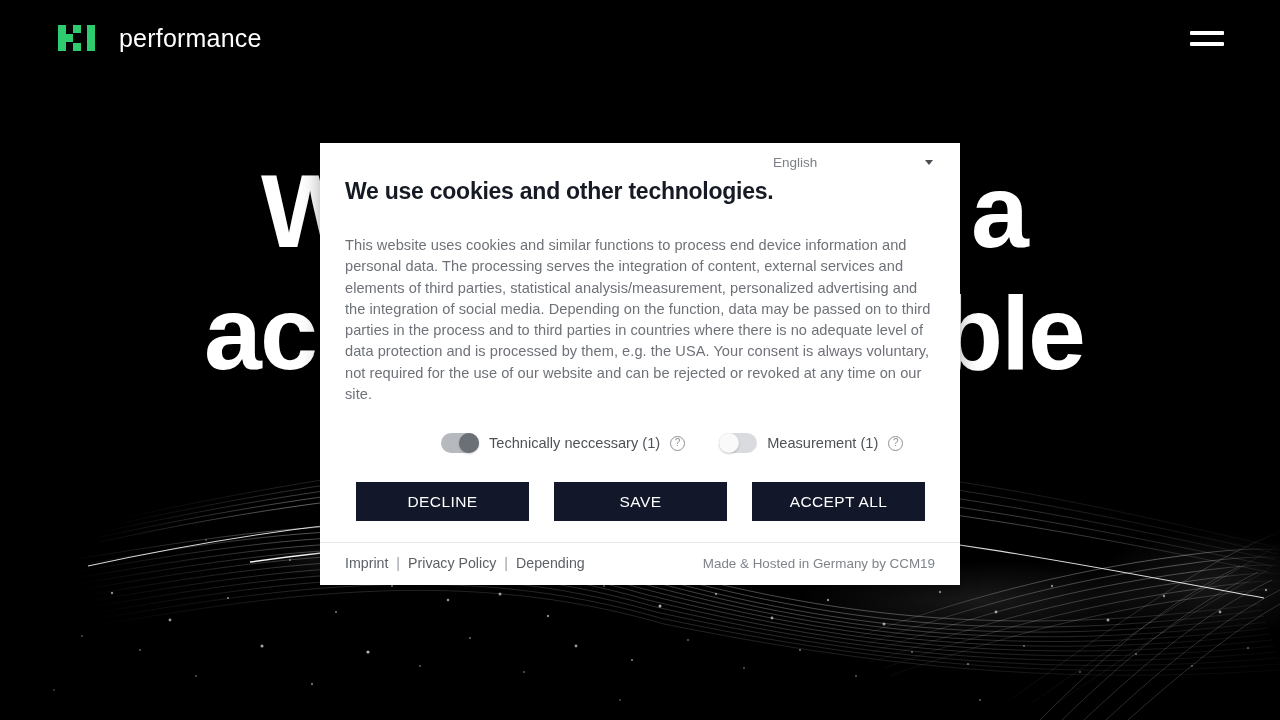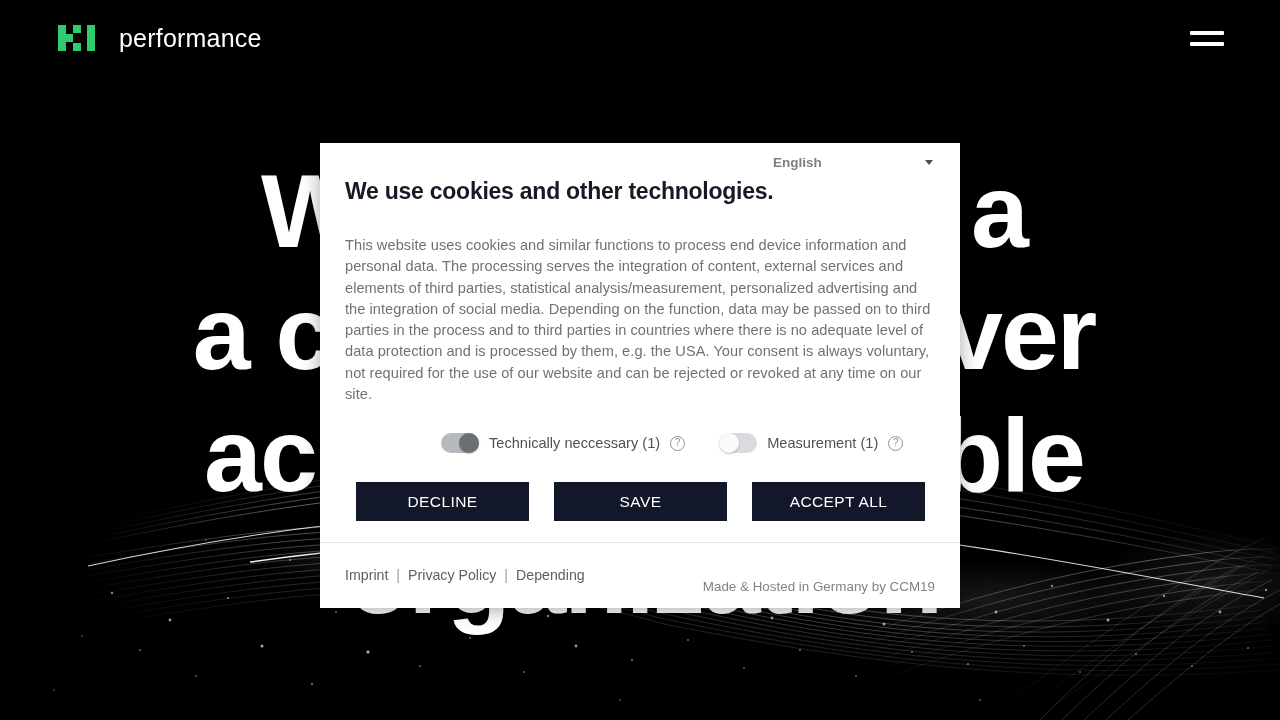--- a/index.html
+++ b/index.html
@@ -78,21 +78,20 @@
     z-index: 5;
     box-shadow: 0 2px 18px rgba(0,0,0,0.35);
     display: flex; flex-direction: column;
     font-family: "Liberation Sans", sans-serif;
   }
   .dlg-body { padding: 8px 25px 0 25px; }
 
   .lang-row {
     display: flex; justify-content: flex-end; align-items: flex-end;
     padding: 4px 0 2px 0;
-    font-weight: bold;
   }
   .lang-select {
     display: flex; align-items: center; gap: 0;
     width: 180px; justify-content: space-between;
     cursor: pointer;
   }
   .lang-label {
     font-size: 13.5px; color: #7c7f85; padding-left: 18px;
   }
   .caret {
@@ -173,21 +172,21 @@
     margin-top: 21px;
     border-top: 1px solid #e6e7e9;
     padding: 12px 25px 14px 25px;
     display: flex; align-items: center; justify-content: space-between;
   }
   .footer-links { display: flex; align-items: flex-start; gap: 8px; }
   .footer-link {
     font-size: 14.2px; color: #5d6167; cursor: pointer; text-decoration: none;
   }
   .footer-sep { font-size: 14.2px; color: #9aa0a6; }
-  .footer-credit { font-size: 13.4px; color: #7f848a; margin-top: 24px; }
+  .footer-credit { font-size: 13.4px; color: #7f848a; }
 </style>
 </head>
 <body>
 
 <div id="stage">
 
   <div id="bg-art">
     <svg viewBox="0 0 1280 720" xmlns="http://www.w3.org/2000/svg">
       <defs>
         <radialGradient id="glow" cx="50%" cy="50%" r="50%">
@@ -312,25 +311,20 @@
     </svg>
   </div>
 
   <div id="hero">
     <span class="hero-line">
       <span>W</span>
       <span style="display:inline-block;width:560px"></span>
       <span>a</span>
     </span>
     <span class="hero-line">
-      <span>a c</span>
-      <span style="display:inline-block;width:560px"></span>
-      <span>ver</span>
-    </span>
-    <span class="hero-line">
       <span>ac</span>
       <span style="display:inline-block;width:570px"></span>
       <span>ble</span>
     </span>
     <span class="hero-line">organization</span>
   </div>
 
   <div id="topbar">
     <div class="brand">
       <svg class="brand-mark" width="37" height="26" viewBox="0 0 37 26" xmlns="http://www.w3.org/2000/svg">

